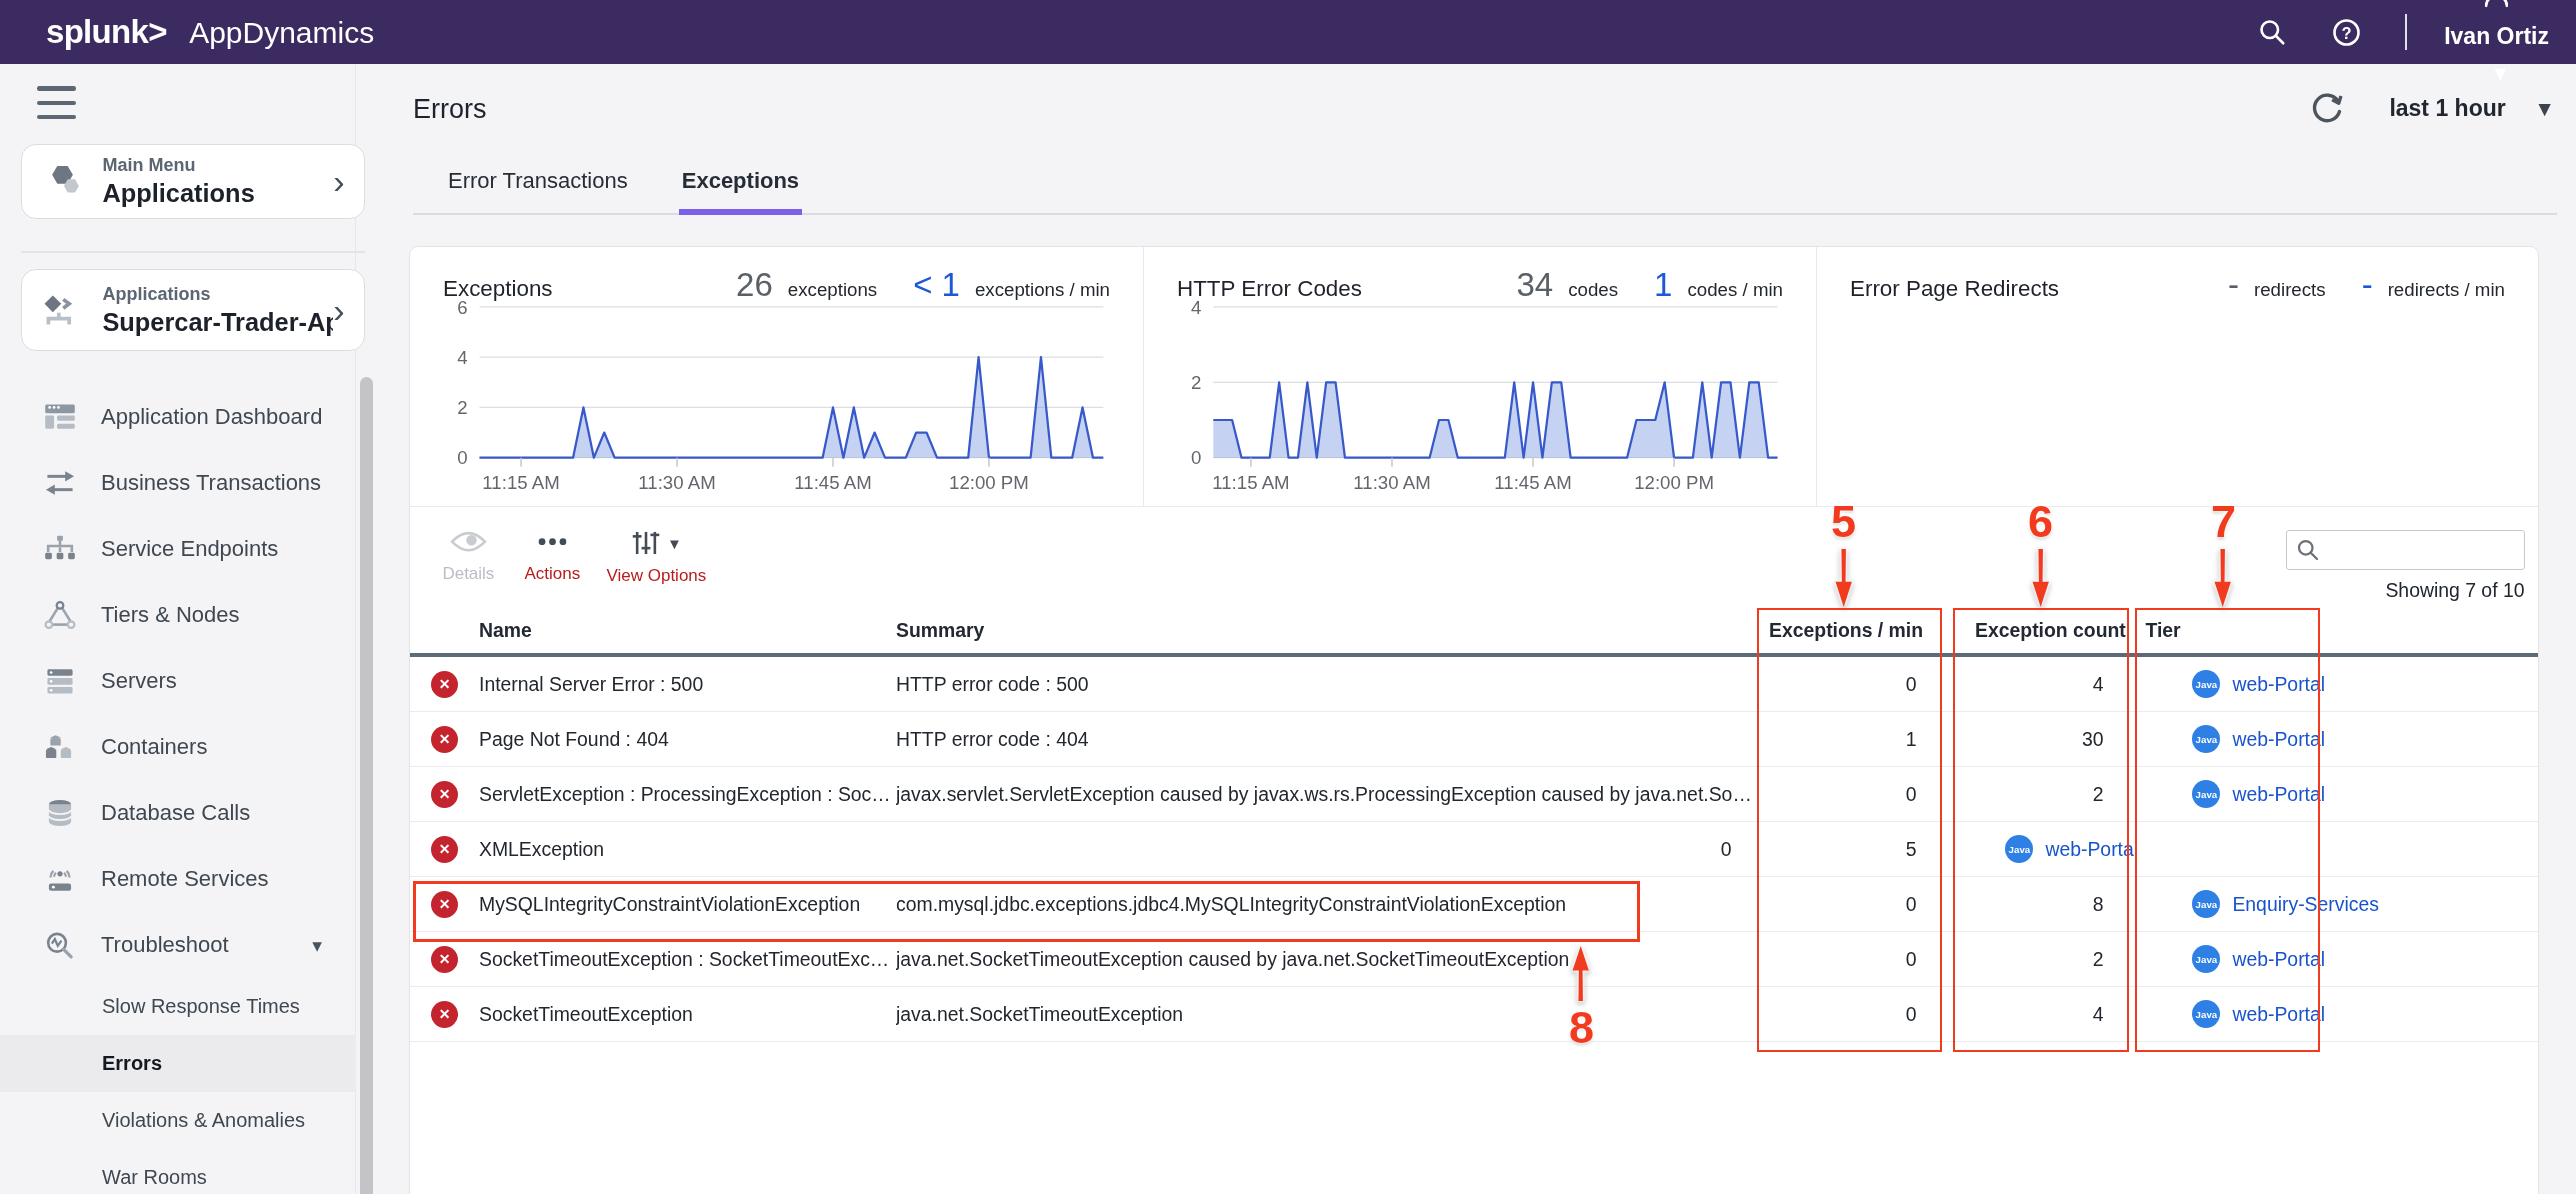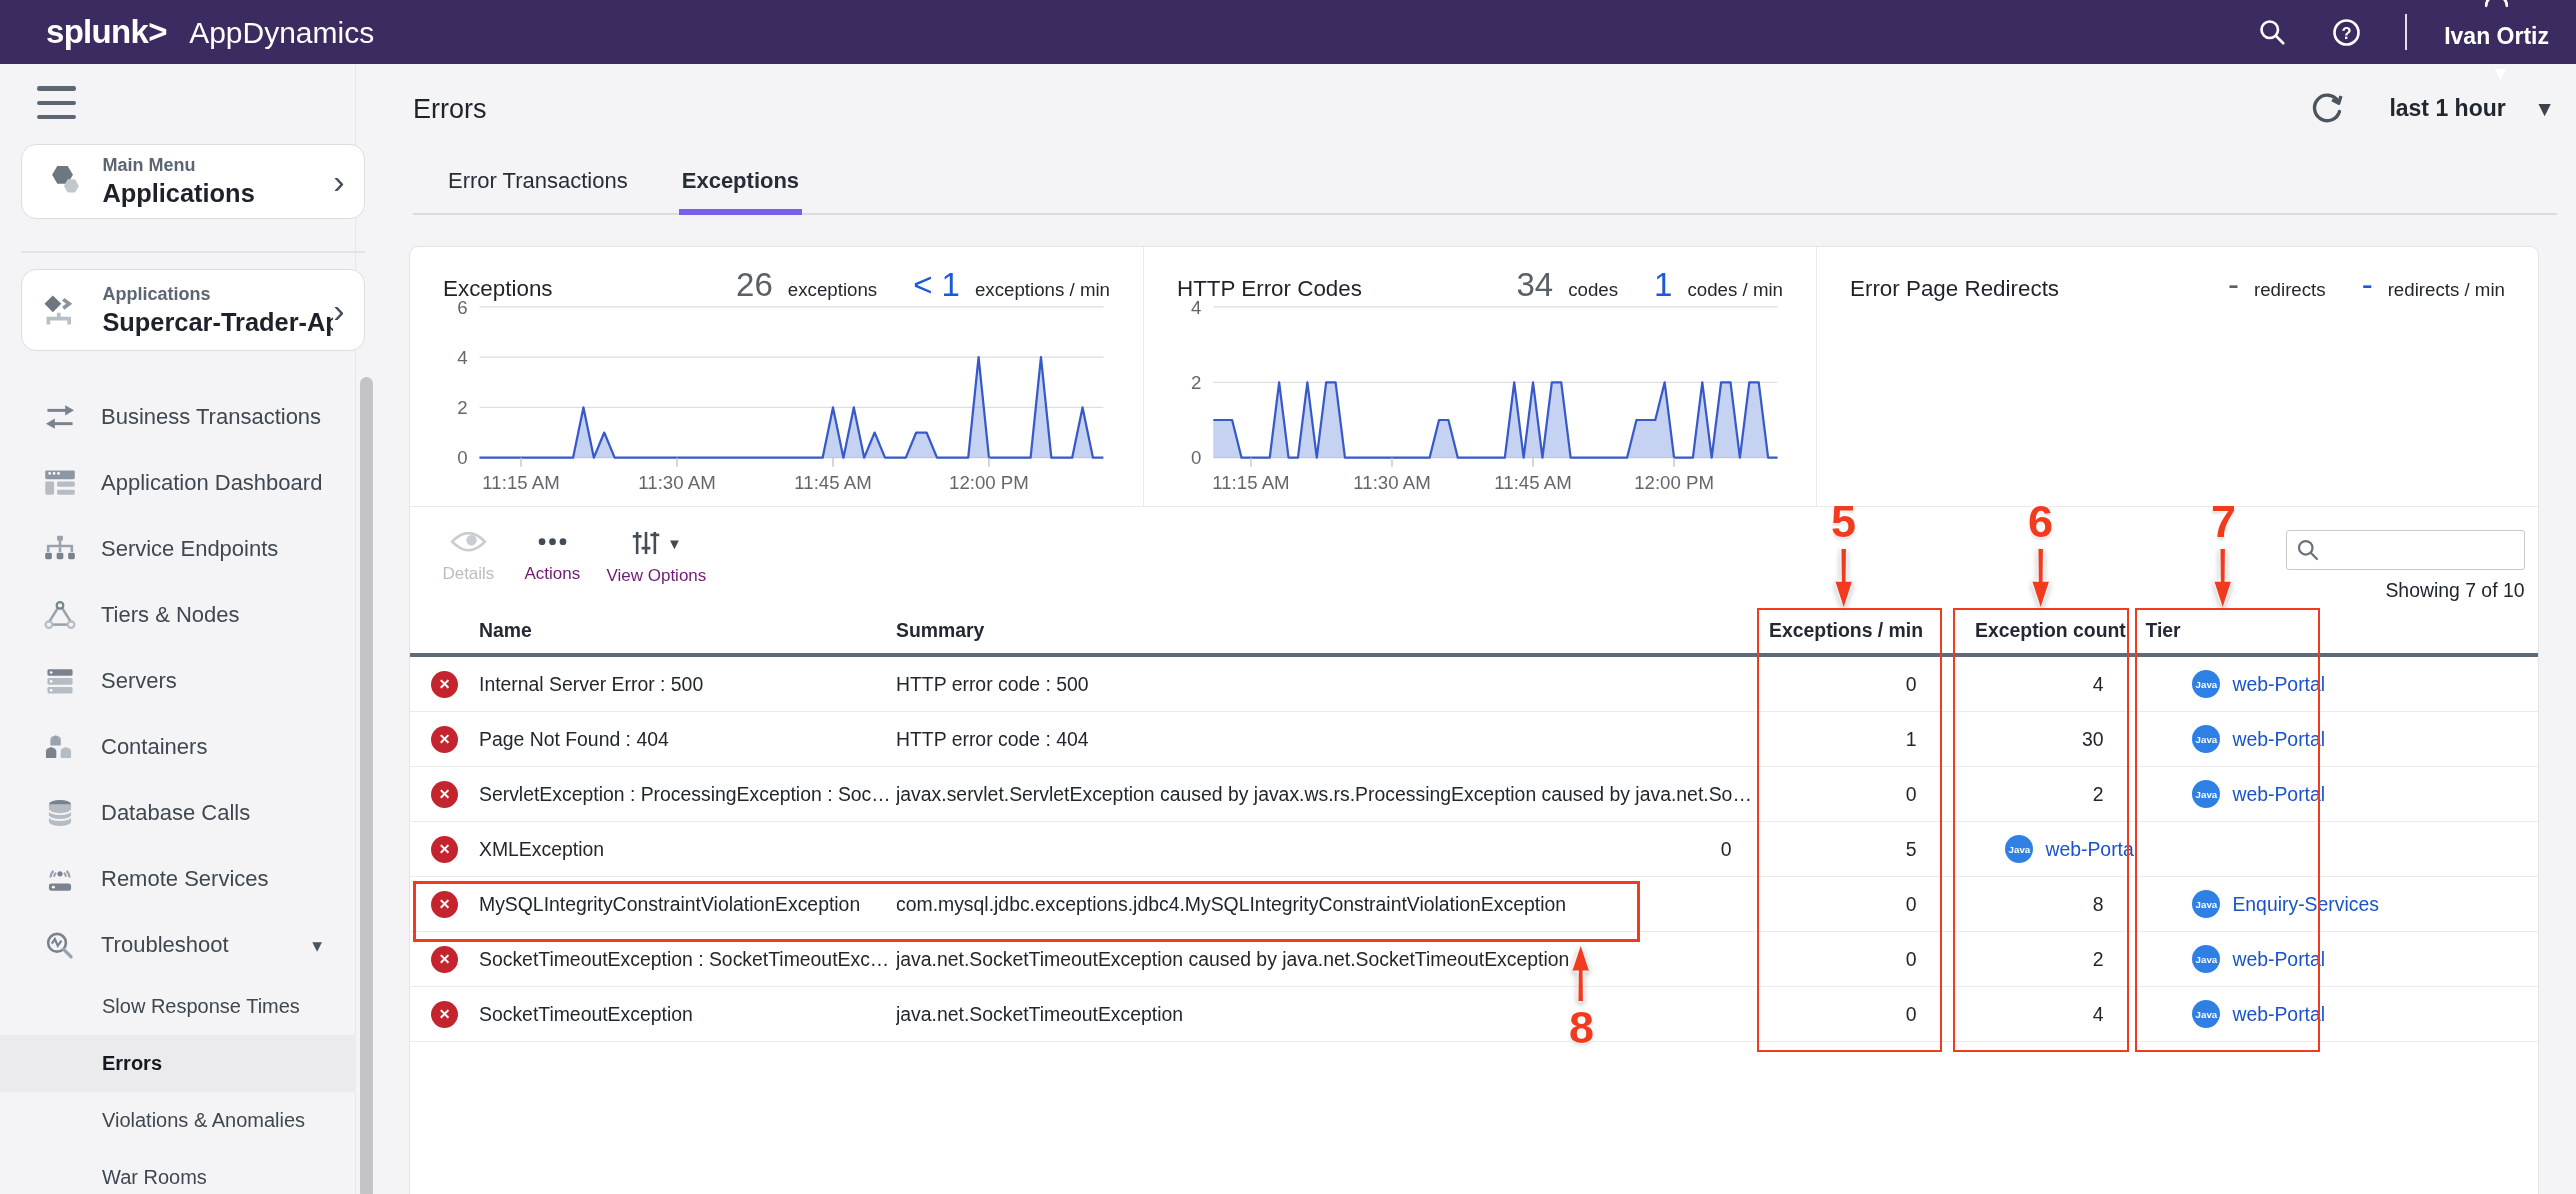--- a/index.html
+++ b/index.html
@@ -67,21 +67,21 @@
   .cc-big { font-size:33px; font-weight:300; color:#596068; }
   .cc-big.blue { color:#1b59d8; }
   .cc-small { font-size:18.7px; color:#23282f; margin-right:21px; }
   .cc-small:last-child { margin-right:0; }
   .chart { position:absolute; left:21px; top:48px; }
 
   
   .toolbar { height:102px; border-top:1.5px solid #e9e9ec; display:flex; padding-left:22.4px; gap:12px; position:relative; }
   .tbtn { display:flex; flex-direction:column; align-items:center; padding-top:22.4px; gap:9px; width:72px; cursor:pointer; }
   .tbtn.wide { width:112px; }
-  .tbtn .lbl { font-size:17px; color:#701a75; }
+  .tbtn .lbl { font-size:17px; color:#b91c1c; }
   .tbtn.disabled { cursor:default; }
   .tbtn.disabled .lbl { color:#b9bdc4; }
   .vo-wrap { display:flex; align-items:flex-start; gap:6px; }
   .search-box { position:absolute; right:13.5px; top:23px; width:239px; height:40px; border:1.5px solid #c7c9ce; border-radius:3px; background:#fff; display:flex; align-items:center; padding:0 9px; }
   .search-box input { border:none; outline:none; flex:1; font-size:19.4px; font-family:inherit; margin-left:7.5px; min-width:0; }
   .showing { position:absolute; right:13.5px; top:72px; font-size:19.4px; color:#20262e; }
 
   
   .thead { display:grid; grid-template-columns:69px 417px 861px 185px 187px 411px; height:49px; align-items:center; border-bottom:4.5px solid #5c6b77; }
   .th { font-size:19.4px; font-weight:700; color:#232933; }
@@ -169,43 +169,43 @@
         <div class="k">Applications</div>
         <div class="v">Supercar-Trader-Ap...</div>
       </div>
       <span class="chev">›</span>
     </div>
 
     <nav class="nav" id="sidebar-nav">
         <div class="nav-item">
     <span class="nav-ic">
             <svg width="34" height="30" viewBox="0 0 46 40">
-              <g stroke="#79828d" stroke-width="4" fill="#79828d">
-                <line x1="6" y1="11" x2="32" y2="11" fill="none"></line>
-                <polygon points="30,4 42,11 30,18" stroke="none"></polygon>
-                <line x1="40" y1="29" x2="14" y2="29" fill="none"></line>
-                <polygon points="16,22 4,29 16,36" stroke="none"></polygon>
-              </g>
-            </svg>
-          </span>
-    <span class="nav-label">Business Transactions</span>
-  </div>
-        <div class="nav-item">
-    <span class="nav-ic">
-            <svg width="34" height="30" viewBox="0 0 46 40">
               <rect x="3" y="3" width="40" height="12" rx="2" fill="#8d97a3"></rect>
               <circle cx="9" cy="7" r="1.8" fill="#fff"></circle>
               <circle cx="15" cy="7" r="1.8" fill="#fff"></circle>
               <circle cx="21" cy="7" r="1.8" fill="#fff"></circle>
               <rect x="3" y="18" width="12" height="18" rx="2" fill="#b6bcc4"></rect>
               <rect x="19" y="18" width="24" height="7" rx="2" fill="#b6bcc4"></rect>
               <rect x="19" y="29" width="24" height="7" rx="2" fill="#b6bcc4"></rect>
             </svg>
           </span>
     <span class="nav-label">Application Dashboard</span>
+  </div>
+        <div class="nav-item">
+    <span class="nav-ic">
+            <svg width="34" height="30" viewBox="0 0 46 40">
+              <g stroke="#79828d" stroke-width="4" fill="#79828d">
+                <line x1="6" y1="11" x2="32" y2="11" fill="none"></line>
+                <polygon points="30,4 42,11 30,18" stroke="none"></polygon>
+                <line x1="40" y1="29" x2="14" y2="29" fill="none"></line>
+                <polygon points="16,22 4,29 16,36" stroke="none"></polygon>
+              </g>
+            </svg>
+          </span>
+    <span class="nav-label">Business Transactions</span>
   </div>
         <div class="nav-item">
     <span class="nav-ic">
             <svg width="34" height="30" viewBox="0 0 46 40">
               <g stroke="#9aa2ac" stroke-width="3.5" fill="none">
                 <path d="M23 8 v8 M7 24 v-8 h32 v8 M23 24 v-6"></path>
               </g>
               <rect x="19" y="2" width="8" height="7" rx="1.5" fill="#9aa2ac"></rect>
               <rect x="3" y="25" width="9" height="9" rx="2" fill="#79828d"></rect>
               <rect x="18.5" y="25" width="9" height="9" rx="2" fill="#79828d"></rect>

